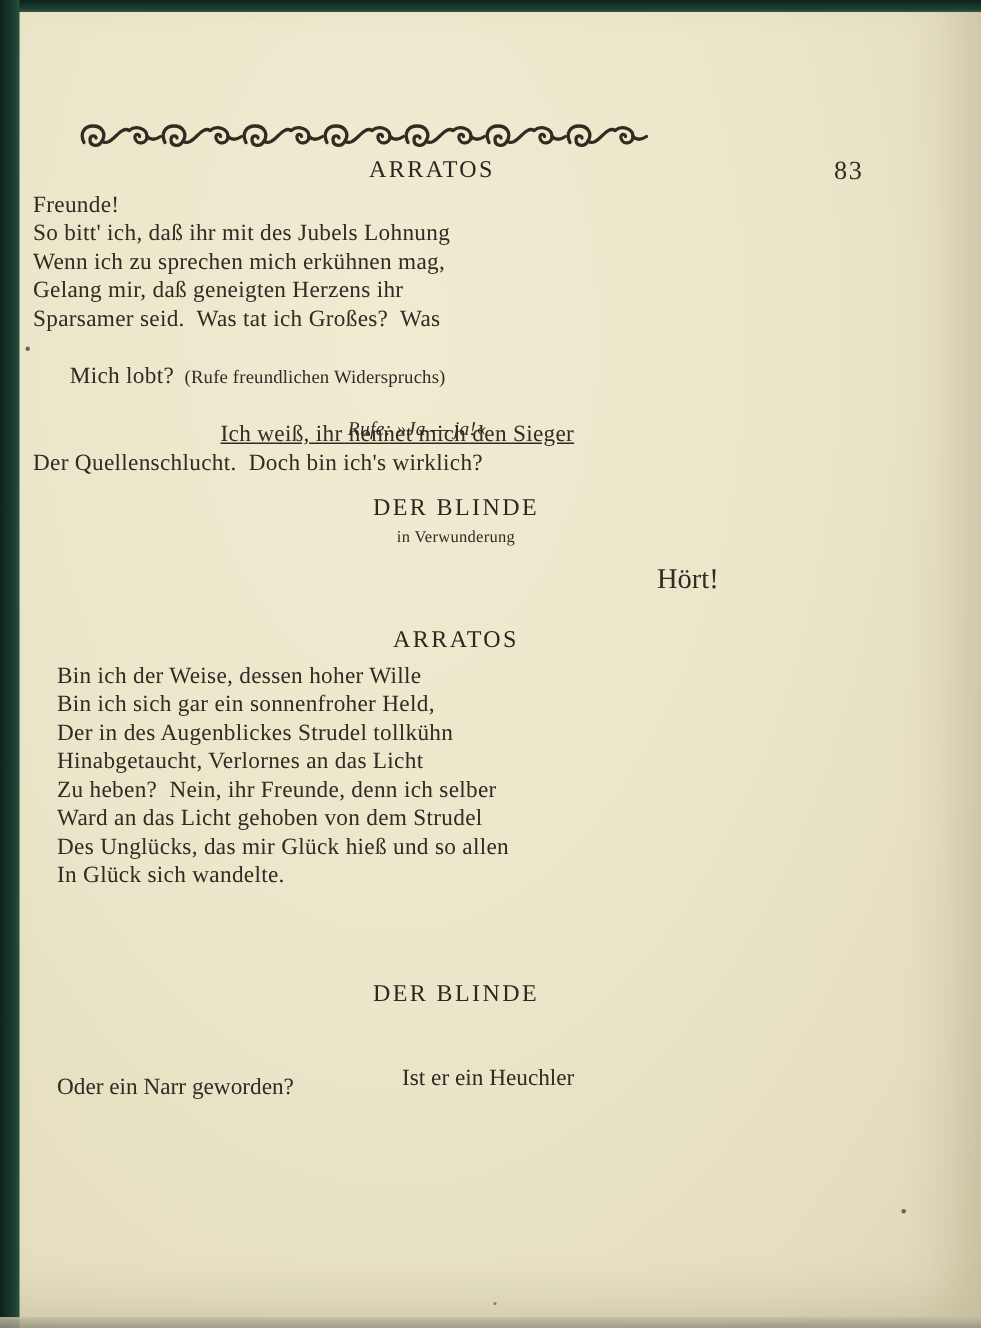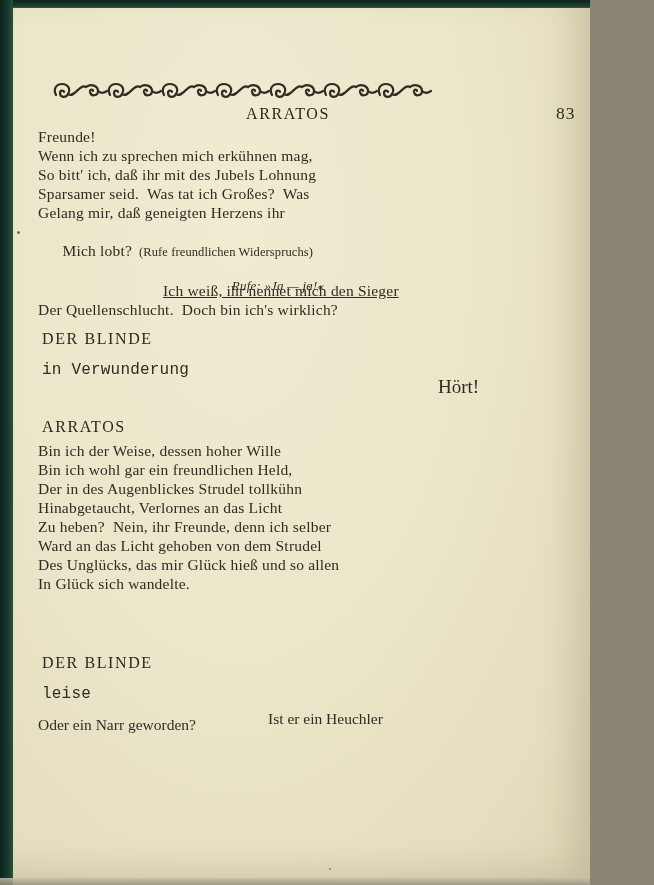--- a/index.html
+++ b/index.html
@@ -1,49 +1,48 @@
 <!DOCTYPE html>
 <html><head>
 <meta charset="utf-8">
 <style>
   html,body{margin:0;padding:0;}
   body{background:#8a8577;}
   .page{
     position:relative;
-    width:570px;height:885px;
+    width:654px;height:885px;
     overflow:hidden;
     background:radial-gradient(ellipse at 40% 25%, #f1ebd2 0%, #ebe5c9 50%, #e4ddbf 82%, #dcd5b6 100%);
     font-family:"Liberation Serif", serif;
     color:#2e2c23;
     box-shadow:inset -16px -12px 34px rgba(110,100,70,.22);
-    padding-left:20px;
   }
   .edge-left{position:absolute;left:0;top:0;width:13px;height:100%;
     background:linear-gradient(90deg,#0b231c 0%,#16382c 55%,#2a4f3c 100%);}
   .edge-top{position:absolute;left:0;top:0;width:100%;height:8px;
     background:linear-gradient(180deg,#0b231c 0%,#1f4132 80%,#3a5a46 100%);}
   .edge-bottom{position:absolute;left:0;bottom:0;width:100%;height:7px;
     background:linear-gradient(0deg,#98937f 0%,#c6bfa6 100%);opacity:.85;}
   .abs{position:absolute;}
   .ornament{top:80px;left:52px;}
   .header-row{top:105px;left:38px;width:500px;text-align:center;}
   .heading{font-size:16px;letter-spacing:1.6px;color:#2b291f;}
   .page-number{top:103px;left:529px;font-size:17.5px;letter-spacing:1px;margin-left:27px;}
   .verse{font-size:15.5px;line-height:19px;letter-spacing:.2px;}
   .line{white-space:pre-wrap;}
   .indent-125{padding-left:125px;text-decoration:underline;}
   .stage-inline{font-size:12.5px;margin-left:7px;letter-spacing:.1px;}
   .stage-center{font-size:13px;letter-spacing:.2px;font-style:italic;}
   .rufe-line{top:278px;left:38px;width:480px;text-align:center;}
-  .speaker-block{left:42px;width:500px;}
-  .sub-direction{font-size:16px;line-height:16px;margin-top:14px;letter-spacing:.2px;font-family:Liberation Mono, monospace;}
+  .speaker-block{left:54px;width:500px;text-align:center;}
+  .sub-direction{font-size:11px;line-height:16px;margin-top:2px;letter-spacing:.2px;}
   .blinde1{top:330px;}
   .hoert{top:376px;left:438px;font-size:19px;}
   .arratos2{top:418px;}
-  .block1{top:127px;left:38px;width:530px;}
+  .block1{top:127px;left:22px;width:530px;}
   .block2{top:441px;left:38px;width:530px;}
   .blinde2{top:654px;}
   .line-ist{top:710px;left:268px;font-size:15.5px;}
   .line-oder{top:716px;left:38px;font-size:15.5px;text-align:right;}
   .speck{position:absolute;border-radius:50%;background:#4a483a;opacity:.8;}
   .speck.s1{top:231px;left:17px;width:3px;height:3px;}
   .speck.s2{top:806px;left:601px;width:3px;height:3px;}
   .speck.s3{top:868px;left:329px;width:2px;height:2px;opacity:.6;}
 </style>
 </head>
@@ -73,24 +72,24 @@
     <use href="#scrollUnit" x="324" y="1"></use>
   </svg>
 
   <div class="abs header-row">
     <span class="heading">ARRATOS</span>
   </div>
   <div class="abs page-number">83</div>
 
   <div class="abs block1 verse">
     <div class="line">Freunde!</div>
+    <div class="line">So bitt' ich, daß ihr mit des Jubels Lohnung</div>
     <div class="line">Wenn ich zu sprechen mich erkühnen mag,</div>
-    <div class="line">So bitt' ich, daß ihr mit des Jubels Lohnung</div>
+    <div class="line">Gelang mir, daß geneigten Herzens ihr</div>
     <div class="line">Sparsamer seid.  Was tat ich Großes?  Was</div>
-    <div class="line">Gelang mir, daß geneigten Herzens ihr</div>
     <div class="line">
       <span>Mich lobt?</span><span class="stage-inline">(Rufe freundlichen Widerspruchs)</span>
     </div>
     <div class="line indent-125">Ich weiß, ihr nennet mich den Sieger</div>
     <div class="line">Der Quellenschlucht.  Doch bin ich's wirklich?</div>
   </div>
 
   <div class="abs rufe-line stage-center">Rufe: »Ja — ja!«</div>
 
   <div class="abs speaker-block blinde1">
@@ -99,32 +98,31 @@
   </div>
 
   <div class="abs hoert">Hört!</div>
 
   <div class="abs speaker-block arratos2">
     <div class="heading">ARRATOS</div>
   </div>
 
   <div class="abs block2 verse">
     <div class="line">Bin ich der Weise, dessen hoher Wille</div>
-    <div class="line">Bin ich wohl gar ein freundlichen Held,</div>
+    <div class="line">Bin ich sich gar ein sonnenfroher Held,</div>
     <div class="line">Der in des Augenblickes Strudel tollkühn</div>
     <div class="line">Hinabgetaucht, Verlornes an das Licht</div>
     <div class="line">Zu heben?  Nein, ihr Freunde, denn ich selber</div>
     <div class="line">Ward an das Licht gehoben von dem Strudel</div>
     <div class="line">Des Unglücks, das mir Glück hieß und so allen</div>
     <div class="line">In Glück sich wandelte.</div>
   </div>
 
   <div class="abs speaker-block blinde2">
     <div class="heading">DER BLINDE</div>
-    <div class="sub-direction">leise</div>
   </div>
 
   <div class="abs line-ist line">Ist er ein Heuchler</div>
   <div class="abs line-oder line">Oder ein Narr geworden?</div>
 
   <div class="speck s1"></div>
   <div class="speck s2"></div>
   <div class="speck s3"></div>
 
 </div>

